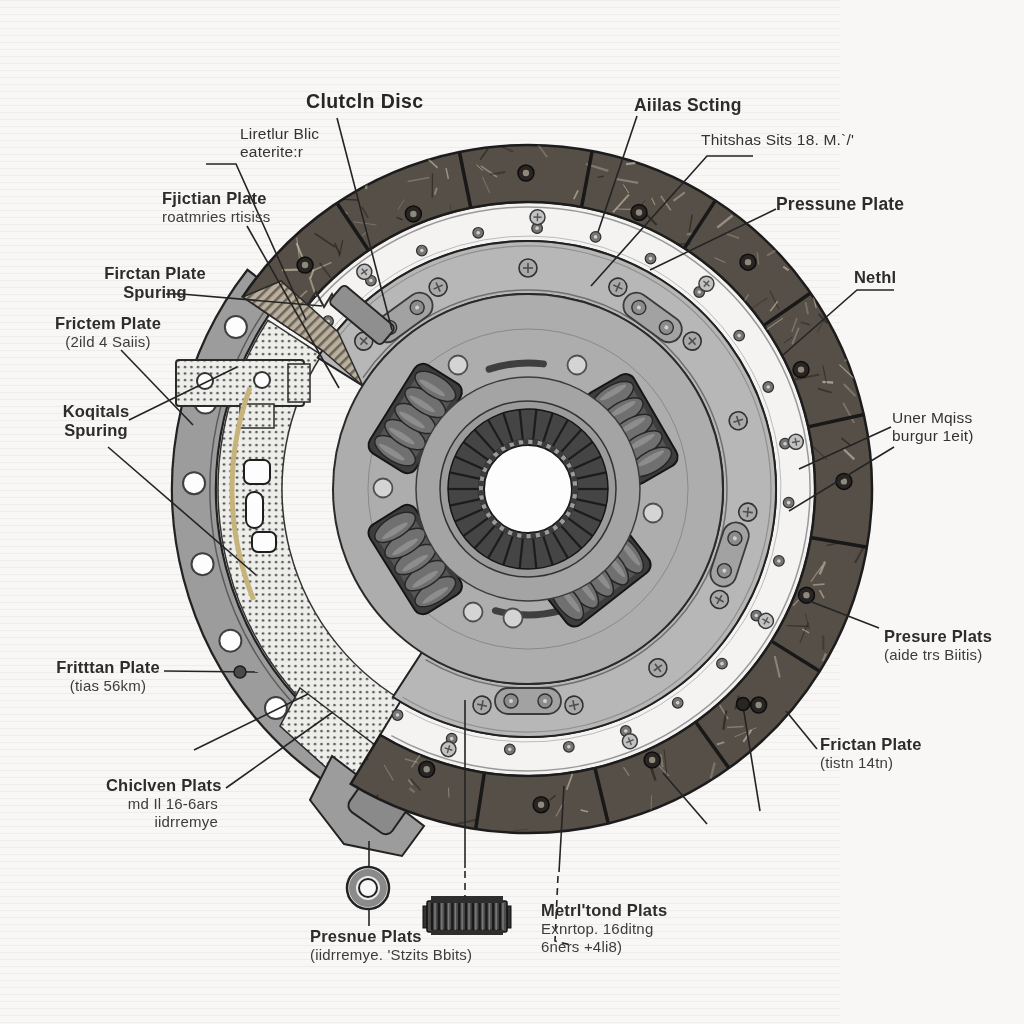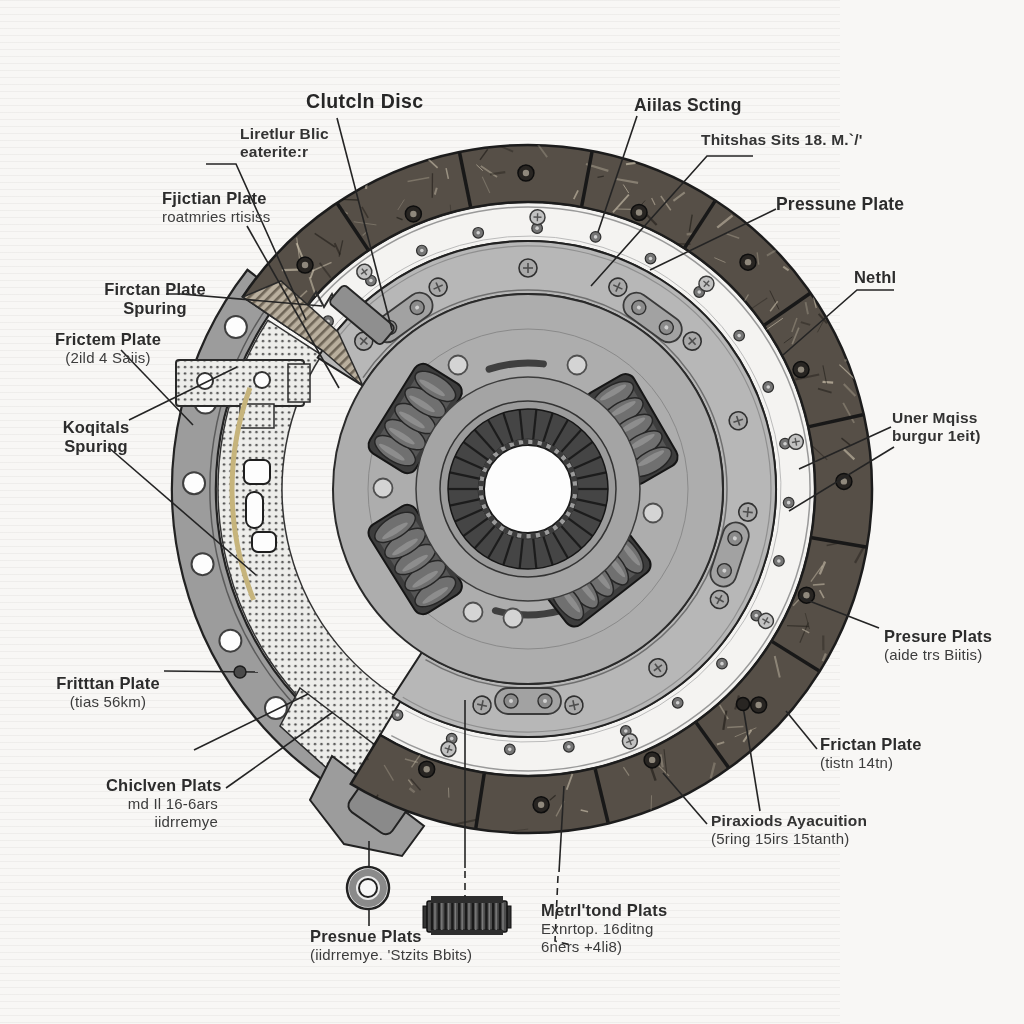--- a/index.html
+++ b/index.html
@@ -5,24 +5,24 @@
   html,body{margin:0;padding:0;}
   body{width:1024px;height:1024px;overflow:hidden;
        background:#f8f7f5;
        font-family:"Liberation Sans", sans-serif;}
   .paper{position:relative;width:840px;height:1024px;
        background:
          repeating-linear-gradient(180deg, rgba(60,55,50,.05) 0 1px, transparent 1px 7px),
          #f8f7f5;}
   svg{position:absolute;left:0;top:0;}
   .lbl{position:absolute;line-height:1.18;letter-spacing:.2px;color:#2d2d2d;white-space:nowrap;}
-  .c{text-align:center;margin-top:16px;}
+  .c{text-align:center;}
   .rr{text-align:right;margin-top:28px;}
   .b{display:block;font-weight:700;font-size:16.5px;color:#2c2c2c;}
-  .m{display:block;font-weight:700;font-size:15.5px;color:#333;}
+  .m{display:block;font-weight:400;font-size:15.5px;color:#333;}
   .r{display:block;font-weight:400;font-size:15px;color:#3c3c3c;}
   .big{display:block;font-weight:700;font-size:19.5px;color:#262626;letter-spacing:.4px;}
 </style>
 </head>
 <body>
 
 <div class="paper">
   <svg id="diag" width="1024" height="1024" viewBox="0 0 1024 1024">
       <defs>
         <pattern id="dots" width="6.5" height="6.5" patternUnits="userSpaceOnUse">
@@ -622,17 +622,13 @@
     <span class="m">burgur 1eit)</span>
   </div>
   <div class="lbl" style="left:884px;top:627px;">
     <span class="b">Presure Plats</span>
     <span class="r">(aide trs Biitis)</span>
   </div>
   <div class="lbl" style="left:820px;top:735px;">
     <span class="b">Frictan Plate</span>
     <span class="r">(tistn 14tn)</span>
   </div>
-  <div class="lbl" style="left:711px;top:812px;">
-    <span class="m">Piraxiods Ayacuition</span>
-    <span class="r" style="font-size:15px;">(5ring 15irs 15tanth)</span>
-  </div>
 </div>
 
 </body></html>

